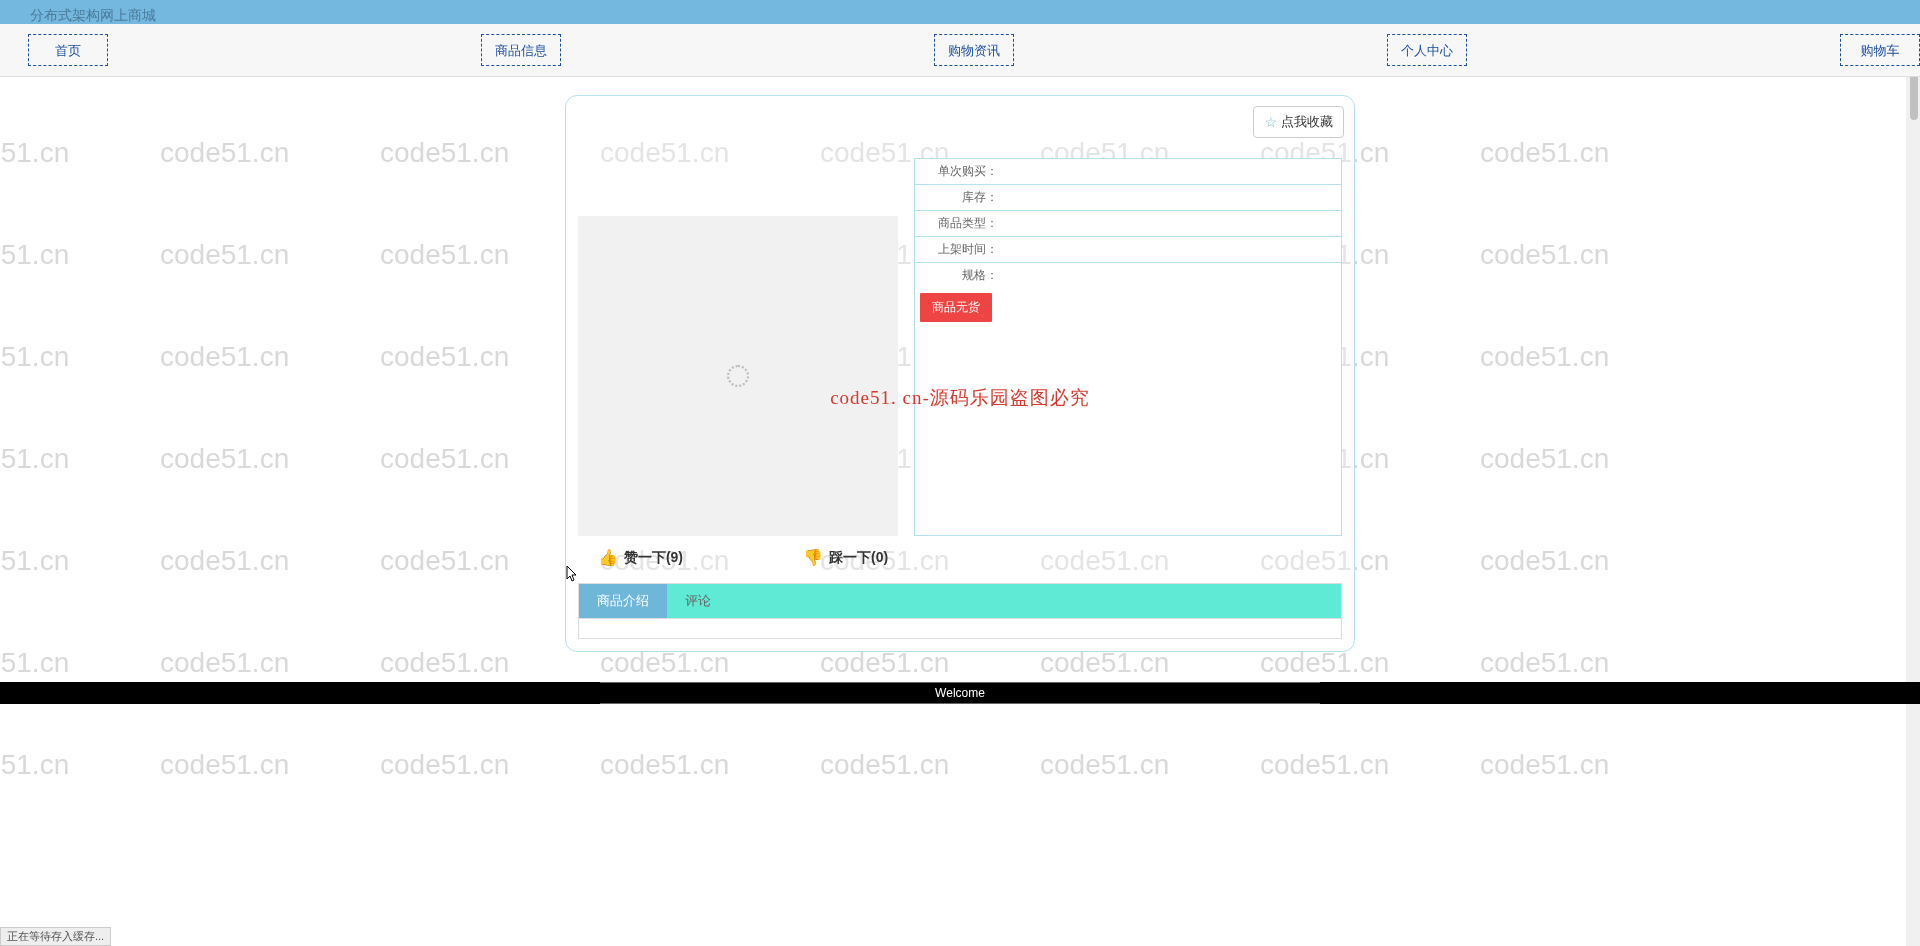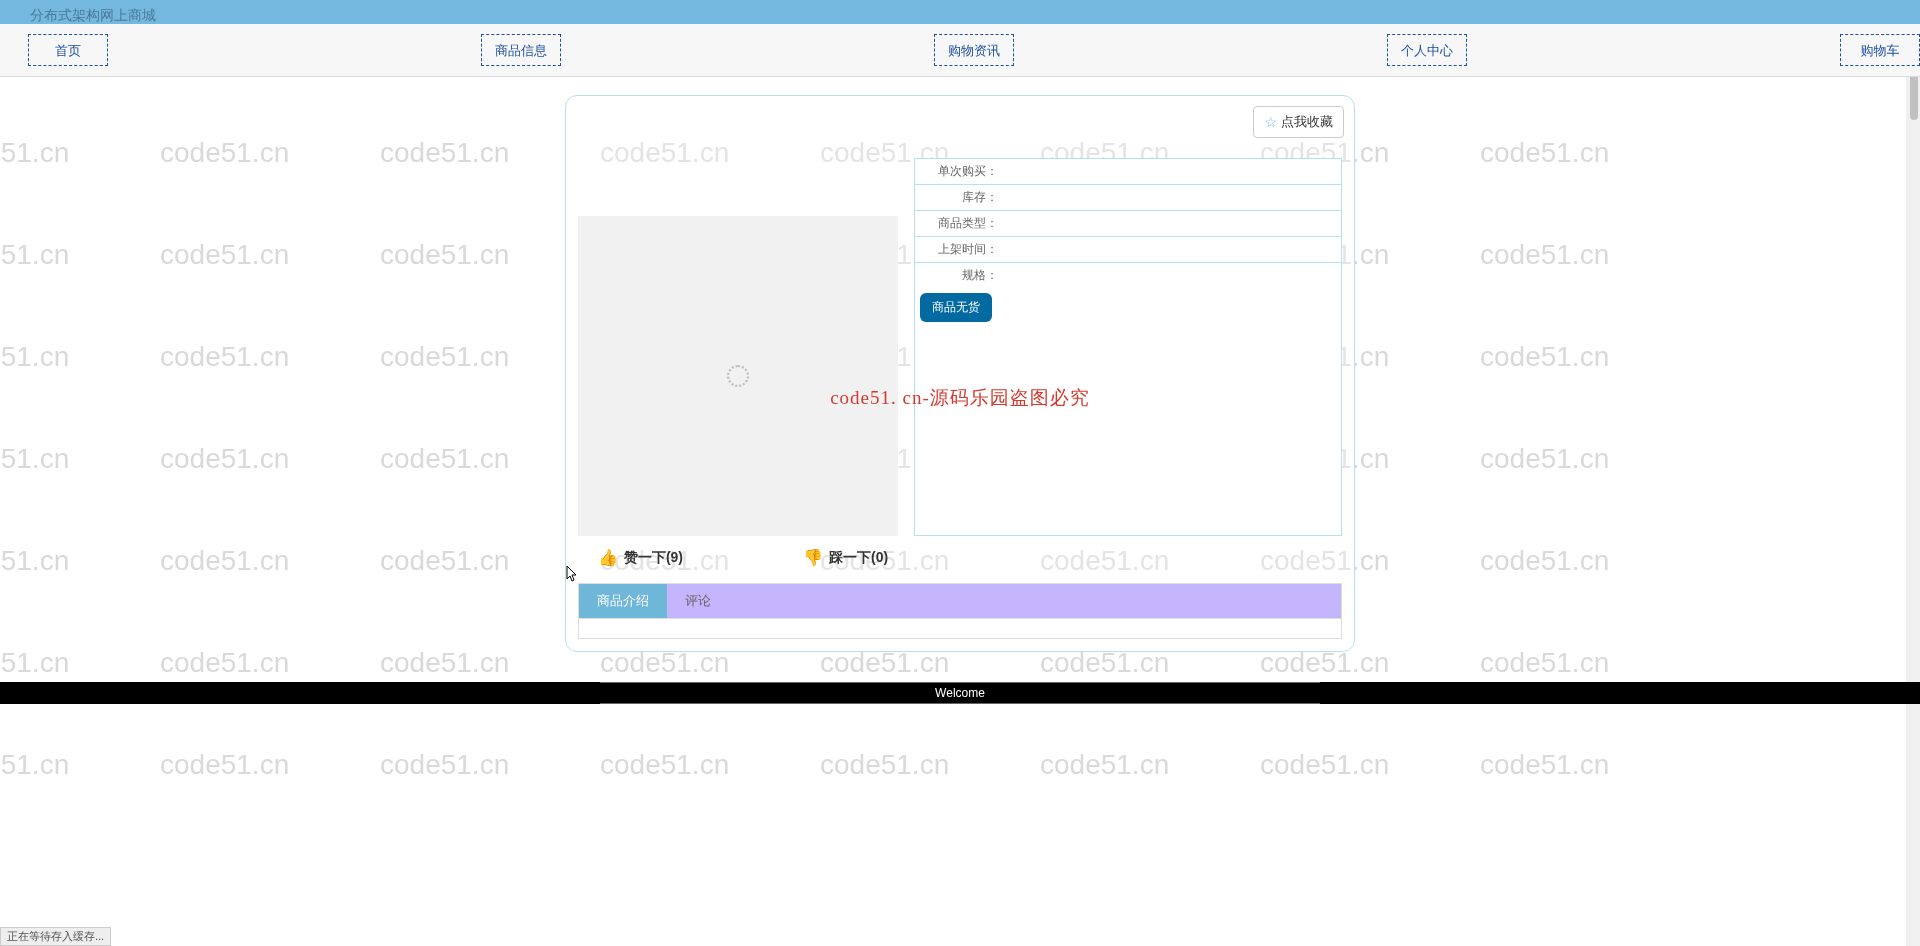--- a/index.html
+++ b/index.html
@@ -123,42 +123,42 @@
     }
     .info-row:last-of-type { border-bottom: none; }
     .info-label {
       width: 75px;
       text-align: right;
       color: #666;
       font-size: 12px;
       margin-right: 4px;
     }
     .no-stock-btn {
-      background: #0369a1;
+      background: #ef4444;
       color: #fff;
       border: none;
       padding: 6px 12px;
       font-size: 12px;
       cursor: pointer;
       margin: 5px;
-      border-radius: 6px;
+      border-radius: 1px;
     }
     .like-row {
       display: flex;
       gap: 120px;
       padding: 12px 20px 0;
       font-size: 14px;
       font-weight: bold;
     }
     .like-btn { display: flex; align-items: center; gap: 6px; cursor: pointer; }
     .thumb-up { color: #e74c3c; font-size: 16px; }
     .thumb-down { color: #e74c3c; font-size: 16px; }
     
     .tabs-row {
-      background: #c4b5fd;
+      background: #5eead4;
       border: 1px solid #ddd;
       display: flex;
       margin-top: 16px;
     }
     .tab-item {
       padding: 8px 18px;
       font-size: 13px;
       cursor: pointer;
       color: #666;
     }

